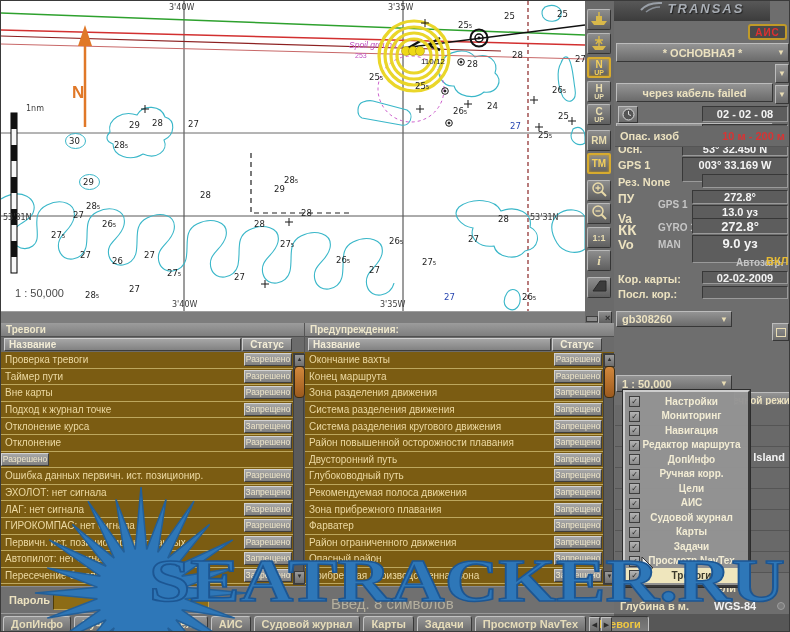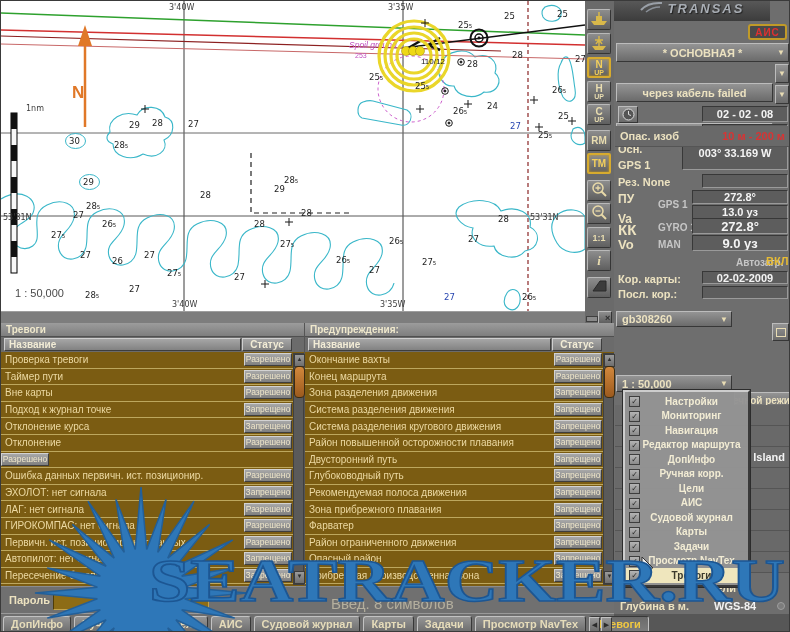--- a/index.html
+++ b/index.html
@@ -359,35 +359,35 @@
         <path d="M6.5,6.5 L6.5,3 M6.5,6.5 L9,7.5" stroke="#ddd" stroke-width="1"></path>
       </svg>
     </div>
     <div class="fld abs" style="left:88px;top:105px;width:86px;height:16px;line-height:15px">02 - 02 - 08</div>
     <div class="lbl abs" style="left:58px;top:125px">Тгр</div>
     <div class="fld abs" style="left:88px;top:123px;width:86px;height:15px;line-height:14px">18 : 30 : 13</div>
 
     <div class="lbl abs" style="left:4px;top:142px">Осн.</div>
     <div class="fld abs" style="left:68px;top:140px;width:106px;height:15px;line-height:14px">53° 32.450 N</div>
     <div class="lbl abs" style="left:4px;top:158px">GPS 1</div>
-    <div class="fld abs" style="left:68px;top:144px;width:106px;height:25px;line-height:14px">003° 33.169 W</div>
+    <div class="fld abs" style="left:68px;top:156px;width:106px;height:25px;line-height:14px">003° 33.169 W</div>
     <div class="lbl abs" style="left:4px;top:175px">Рез. None</div>
     <div class="fld abs" style="left:88px;top:173px;width:86px;height:14px"></div>
 
     <div class="lbl abs" style="left:4px;top:191px;font-size:12px">ПУ</div>
     <div class="glbl abs" style="left:44px;top:198px">GPS 1</div>
     <div class="fld abs" style="left:78px;top:189px;width:96px;height:14px;line-height:13px">272.8°</div>
     <div class="lbl abs" style="left:4px;top:211px;font-size:12px">Va</div>
     <div class="fld abs" style="left:78px;top:204px;width:96px;height:14px;line-height:13px">13.0 уз</div>
     <div class="lbl abs" style="left:4px;top:220px;font-size:15px">КК</div>
     <div class="glbl abs" style="left:44px;top:221px">GYRO 1</div>
     <div class="fld abs" style="left:78px;top:217px;width:96px;height:16px;line-height:15px;font-size:13px">272.8°</div>
     <div class="lbl abs" style="left:4px;top:236px;font-size:13px">Vo</div>
     <div class="glbl abs" style="left:44px;top:238px">MAN</div>
-    <div class="fld abs" style="left:78px;top:234px;width:96px;height:16px;line-height:15px;font-size:13px">9.0 уз</div>
+    <div class="fld abs" style="left:78px;top:234px;width:96px;height:28px;line-height:15px;font-size:13px">9.0 уз</div>
 
     <div class="sel abs" style="left:2px;top:253px;width:116px;height:16px;justify-content:flex-start;padding-left:5px">
       <span>gb308260</span>
       <span class="arr">▼</span>
     </div>
     <div class="glbl abs" style="left:122px;top:256px">Автозагр.</div>
     <div class="abs" style="left:152px;top:254px;color:#e8bc34;font-size:11px;font-weight:bold">ВКЛ</div>
     <div class="lbl abs" style="left:4px;top:272px">Кор. карты:</div>
     <div class="fld abs" style="left:88px;top:270px;width:86px;height:13px;line-height:12px">02-02-2009</div>
     <div class="lbl abs" style="left:4px;top:287px">Посл. кор.:</div>

